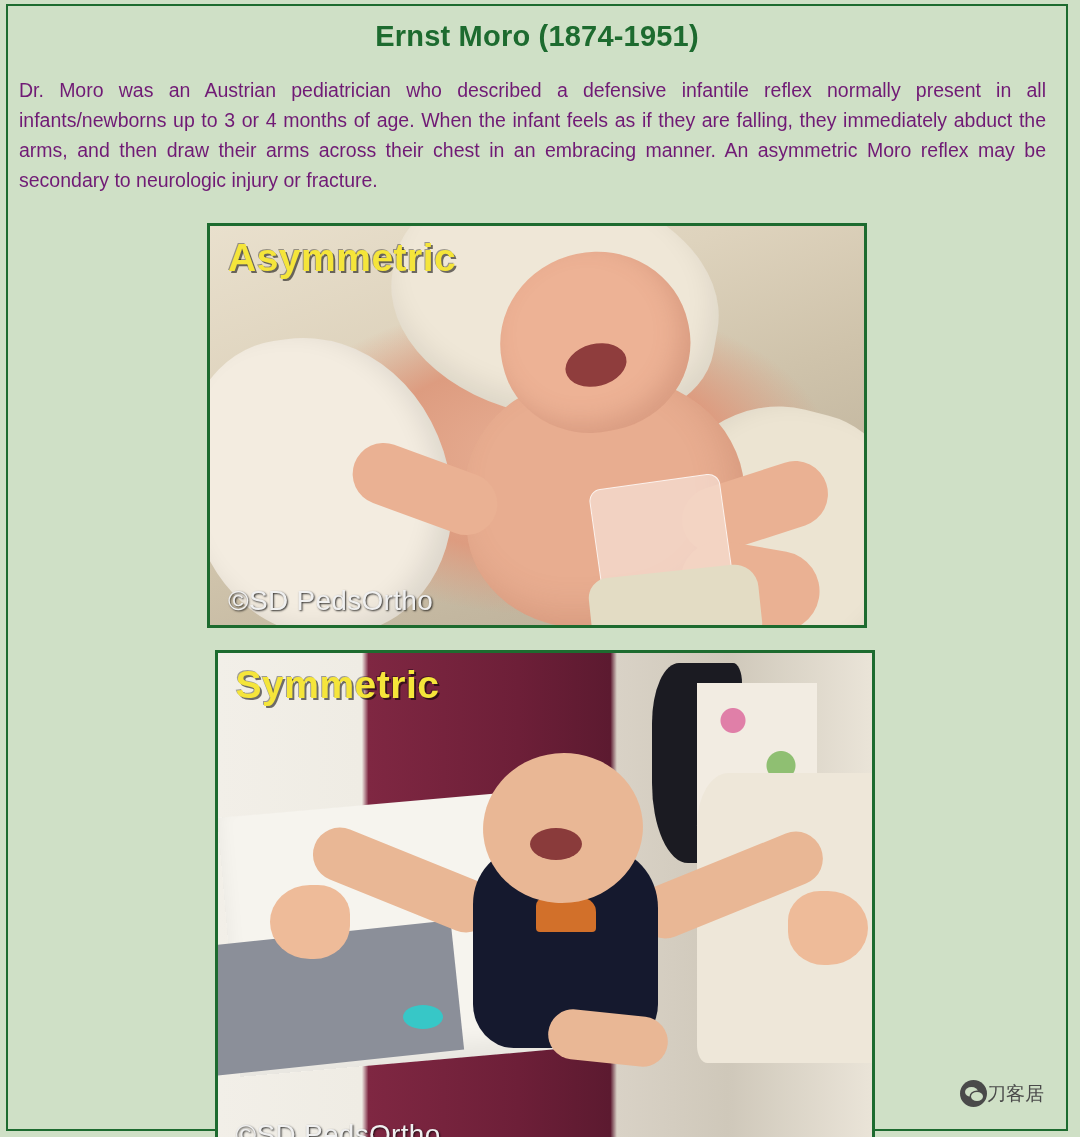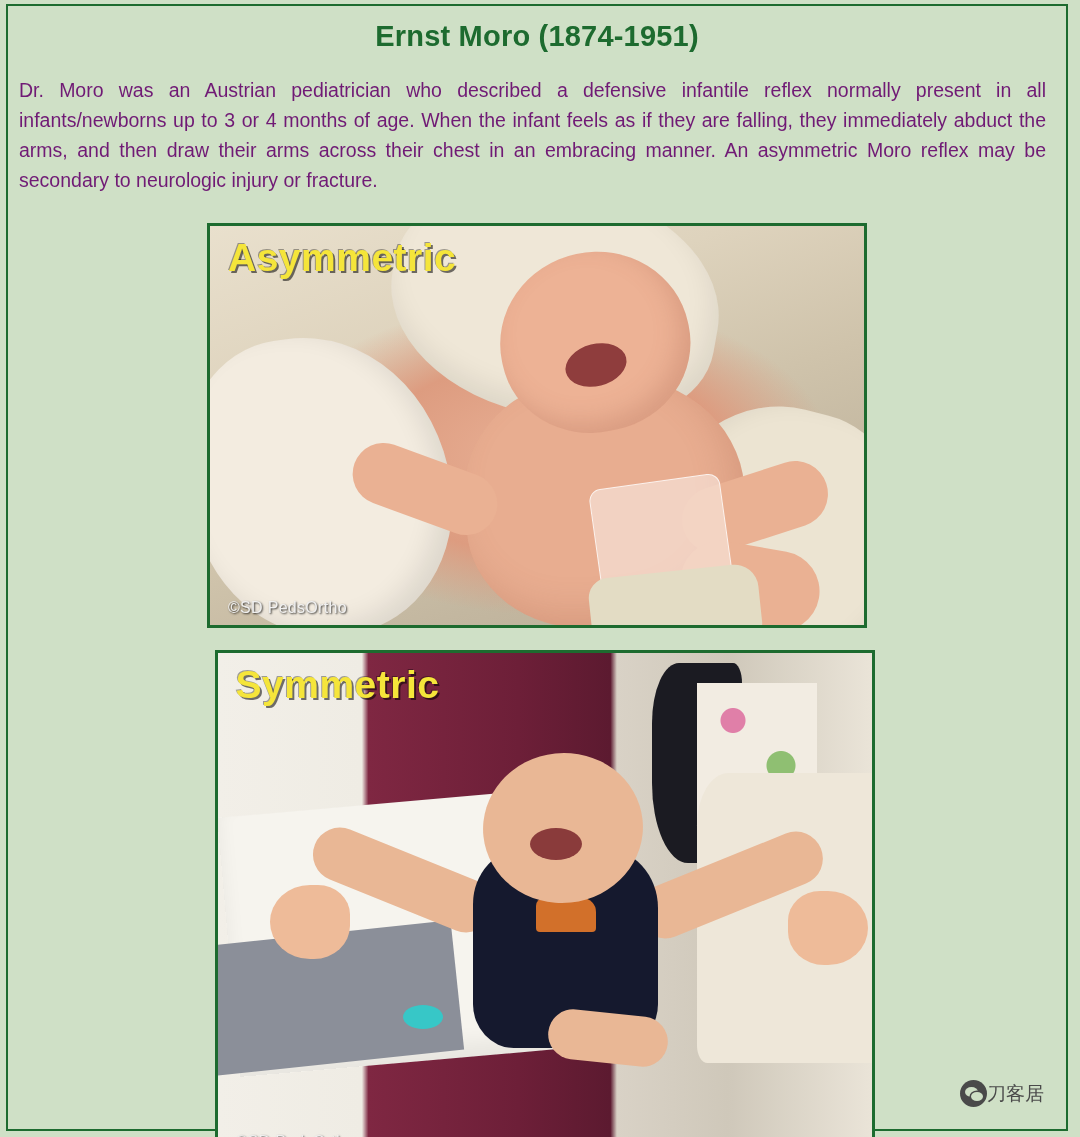--- a/index.html
+++ b/index.html
@@ -282,21 +282,21 @@
     left: 18px; top: 10px;
     font-size: 39px;
     font-weight: bold;
     color: #f5e53a;
     text-shadow: 2px 2px 0 rgba(0,0,0,0.55), -1px -1px 0 rgba(0,0,0,0.35);
     letter-spacing: 0.5px;
   }
   .fig-credit {
     position: absolute;
     left: 18px; bottom: 8px;
-    font-size: 16px;
+    font-size: 28px;
     color: #f0f0f0;
     text-shadow: 1px 1px 2px rgba(0,0,0,0.8);
     letter-spacing: 0.3px;
   }
   
   .watermark {
     position: absolute;
     right: 22px;
     bottom: 22px;
     display: flex;

